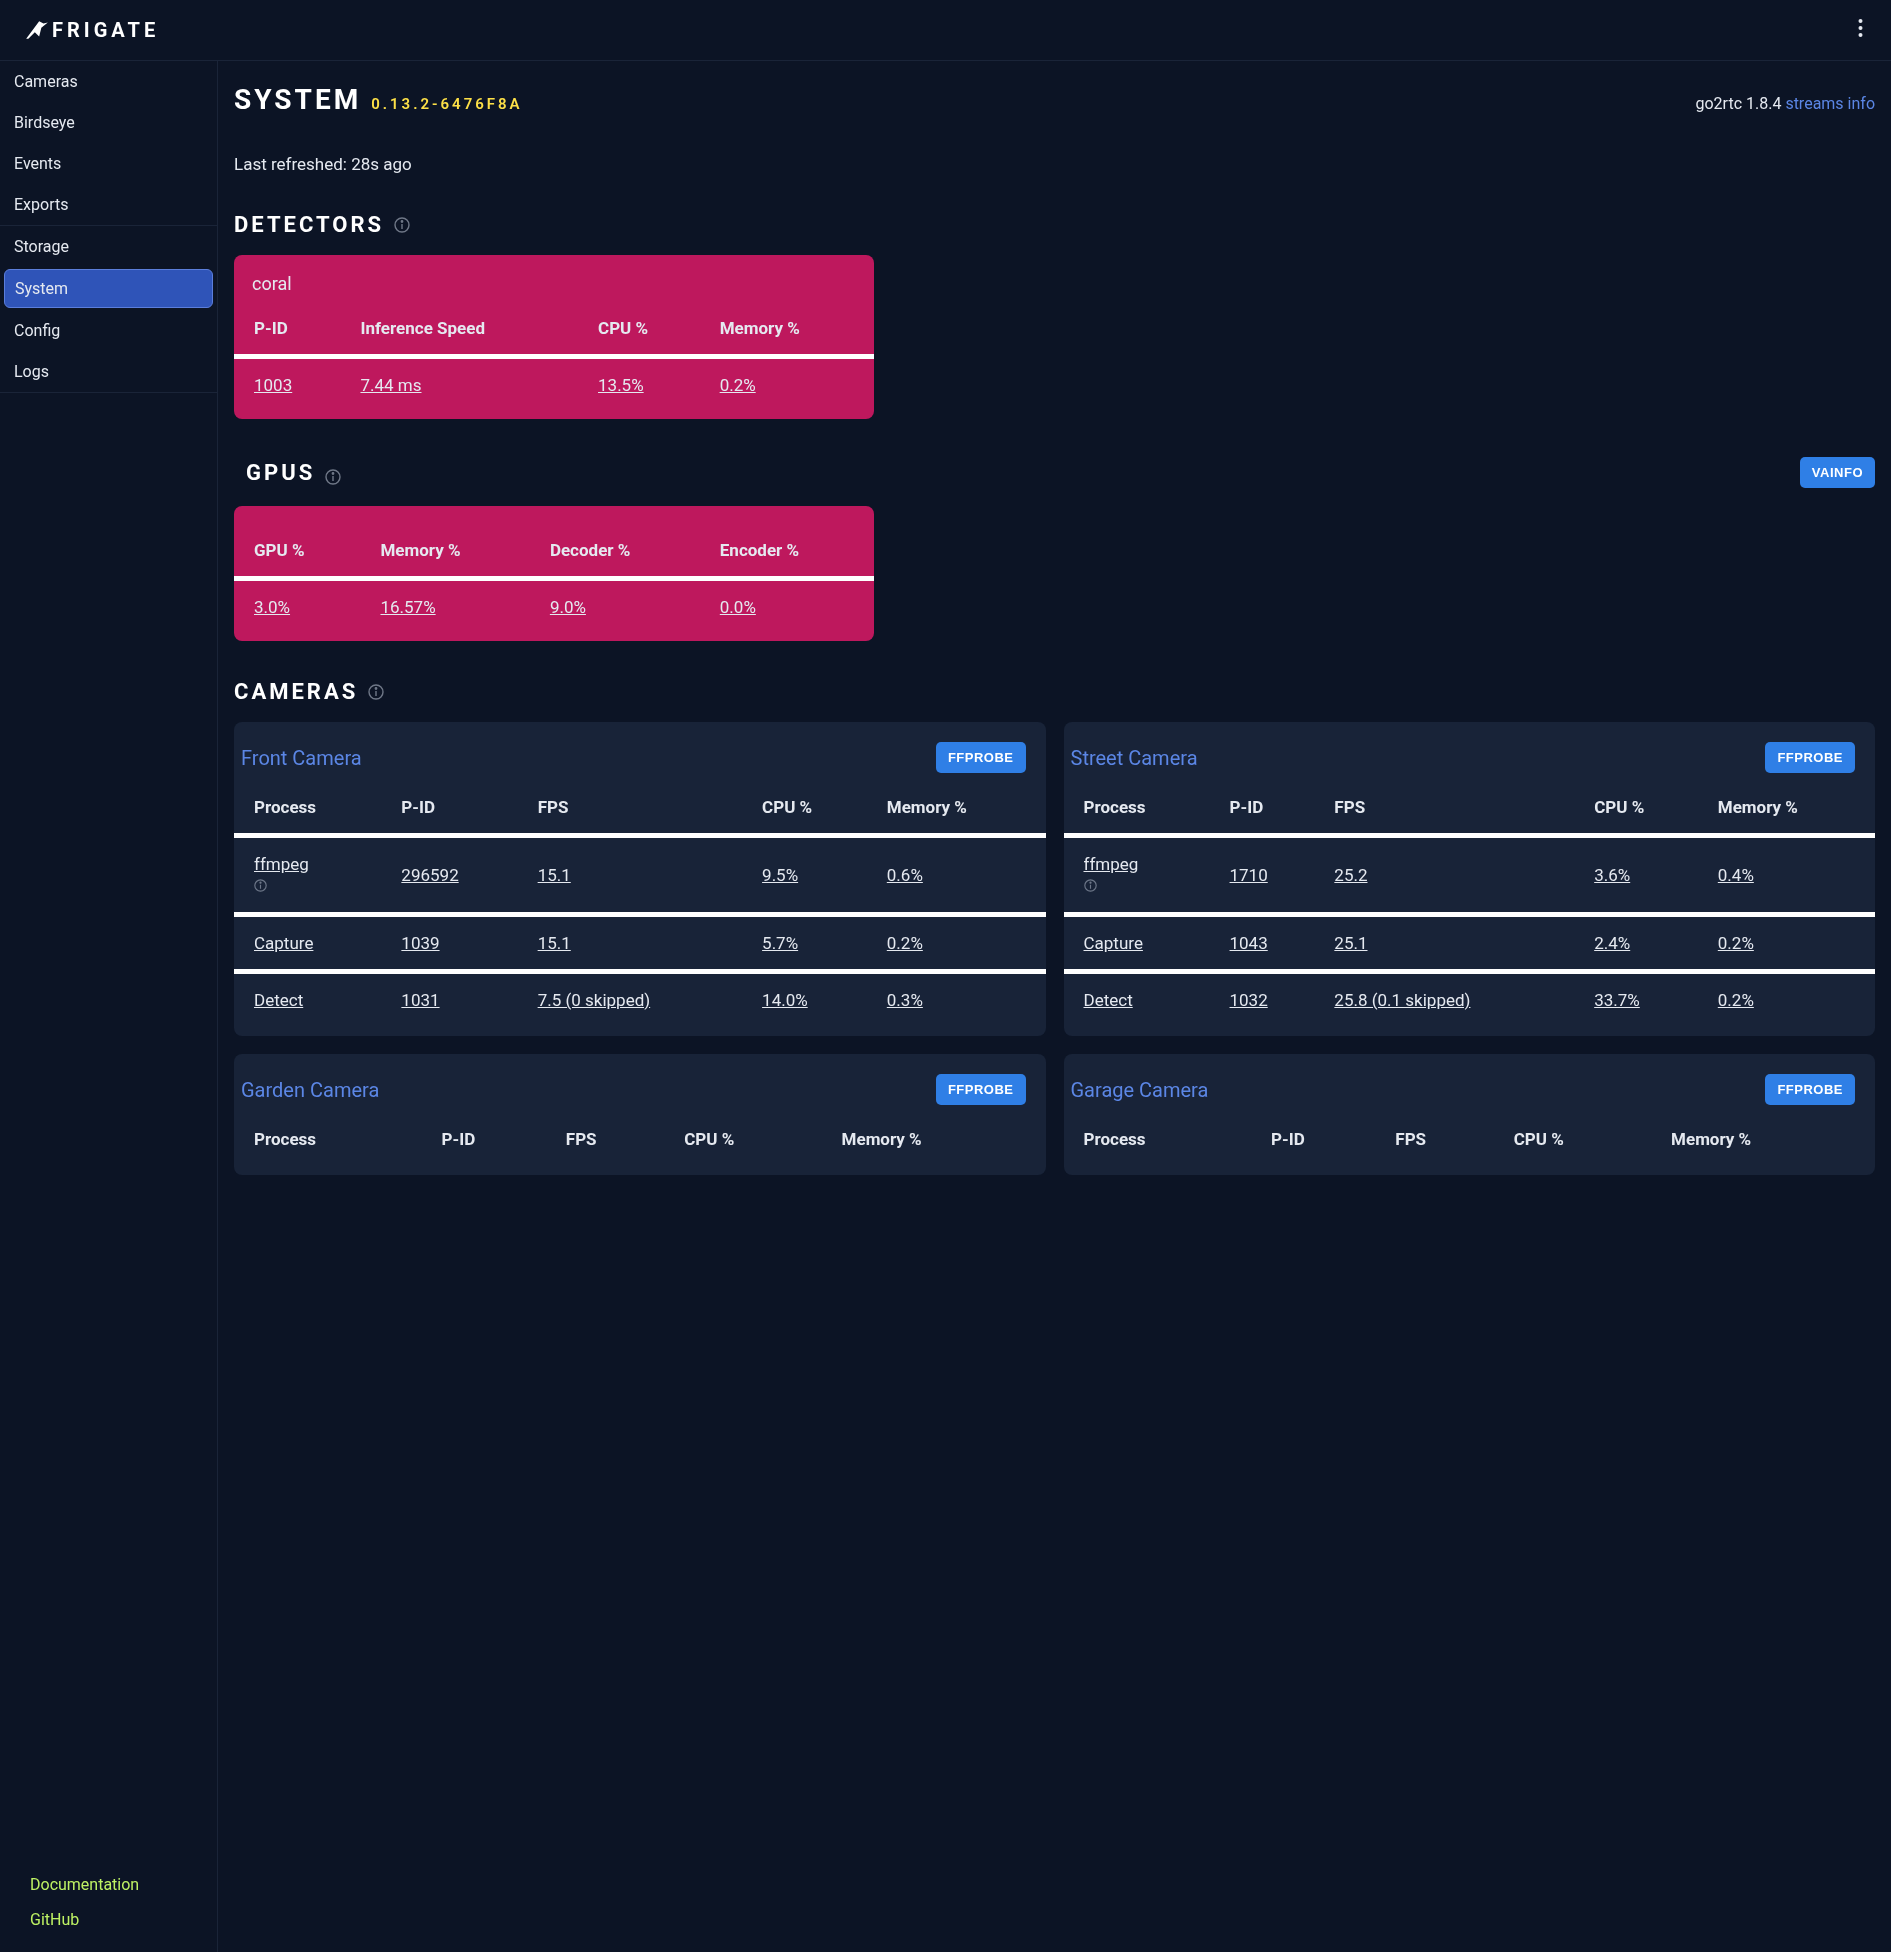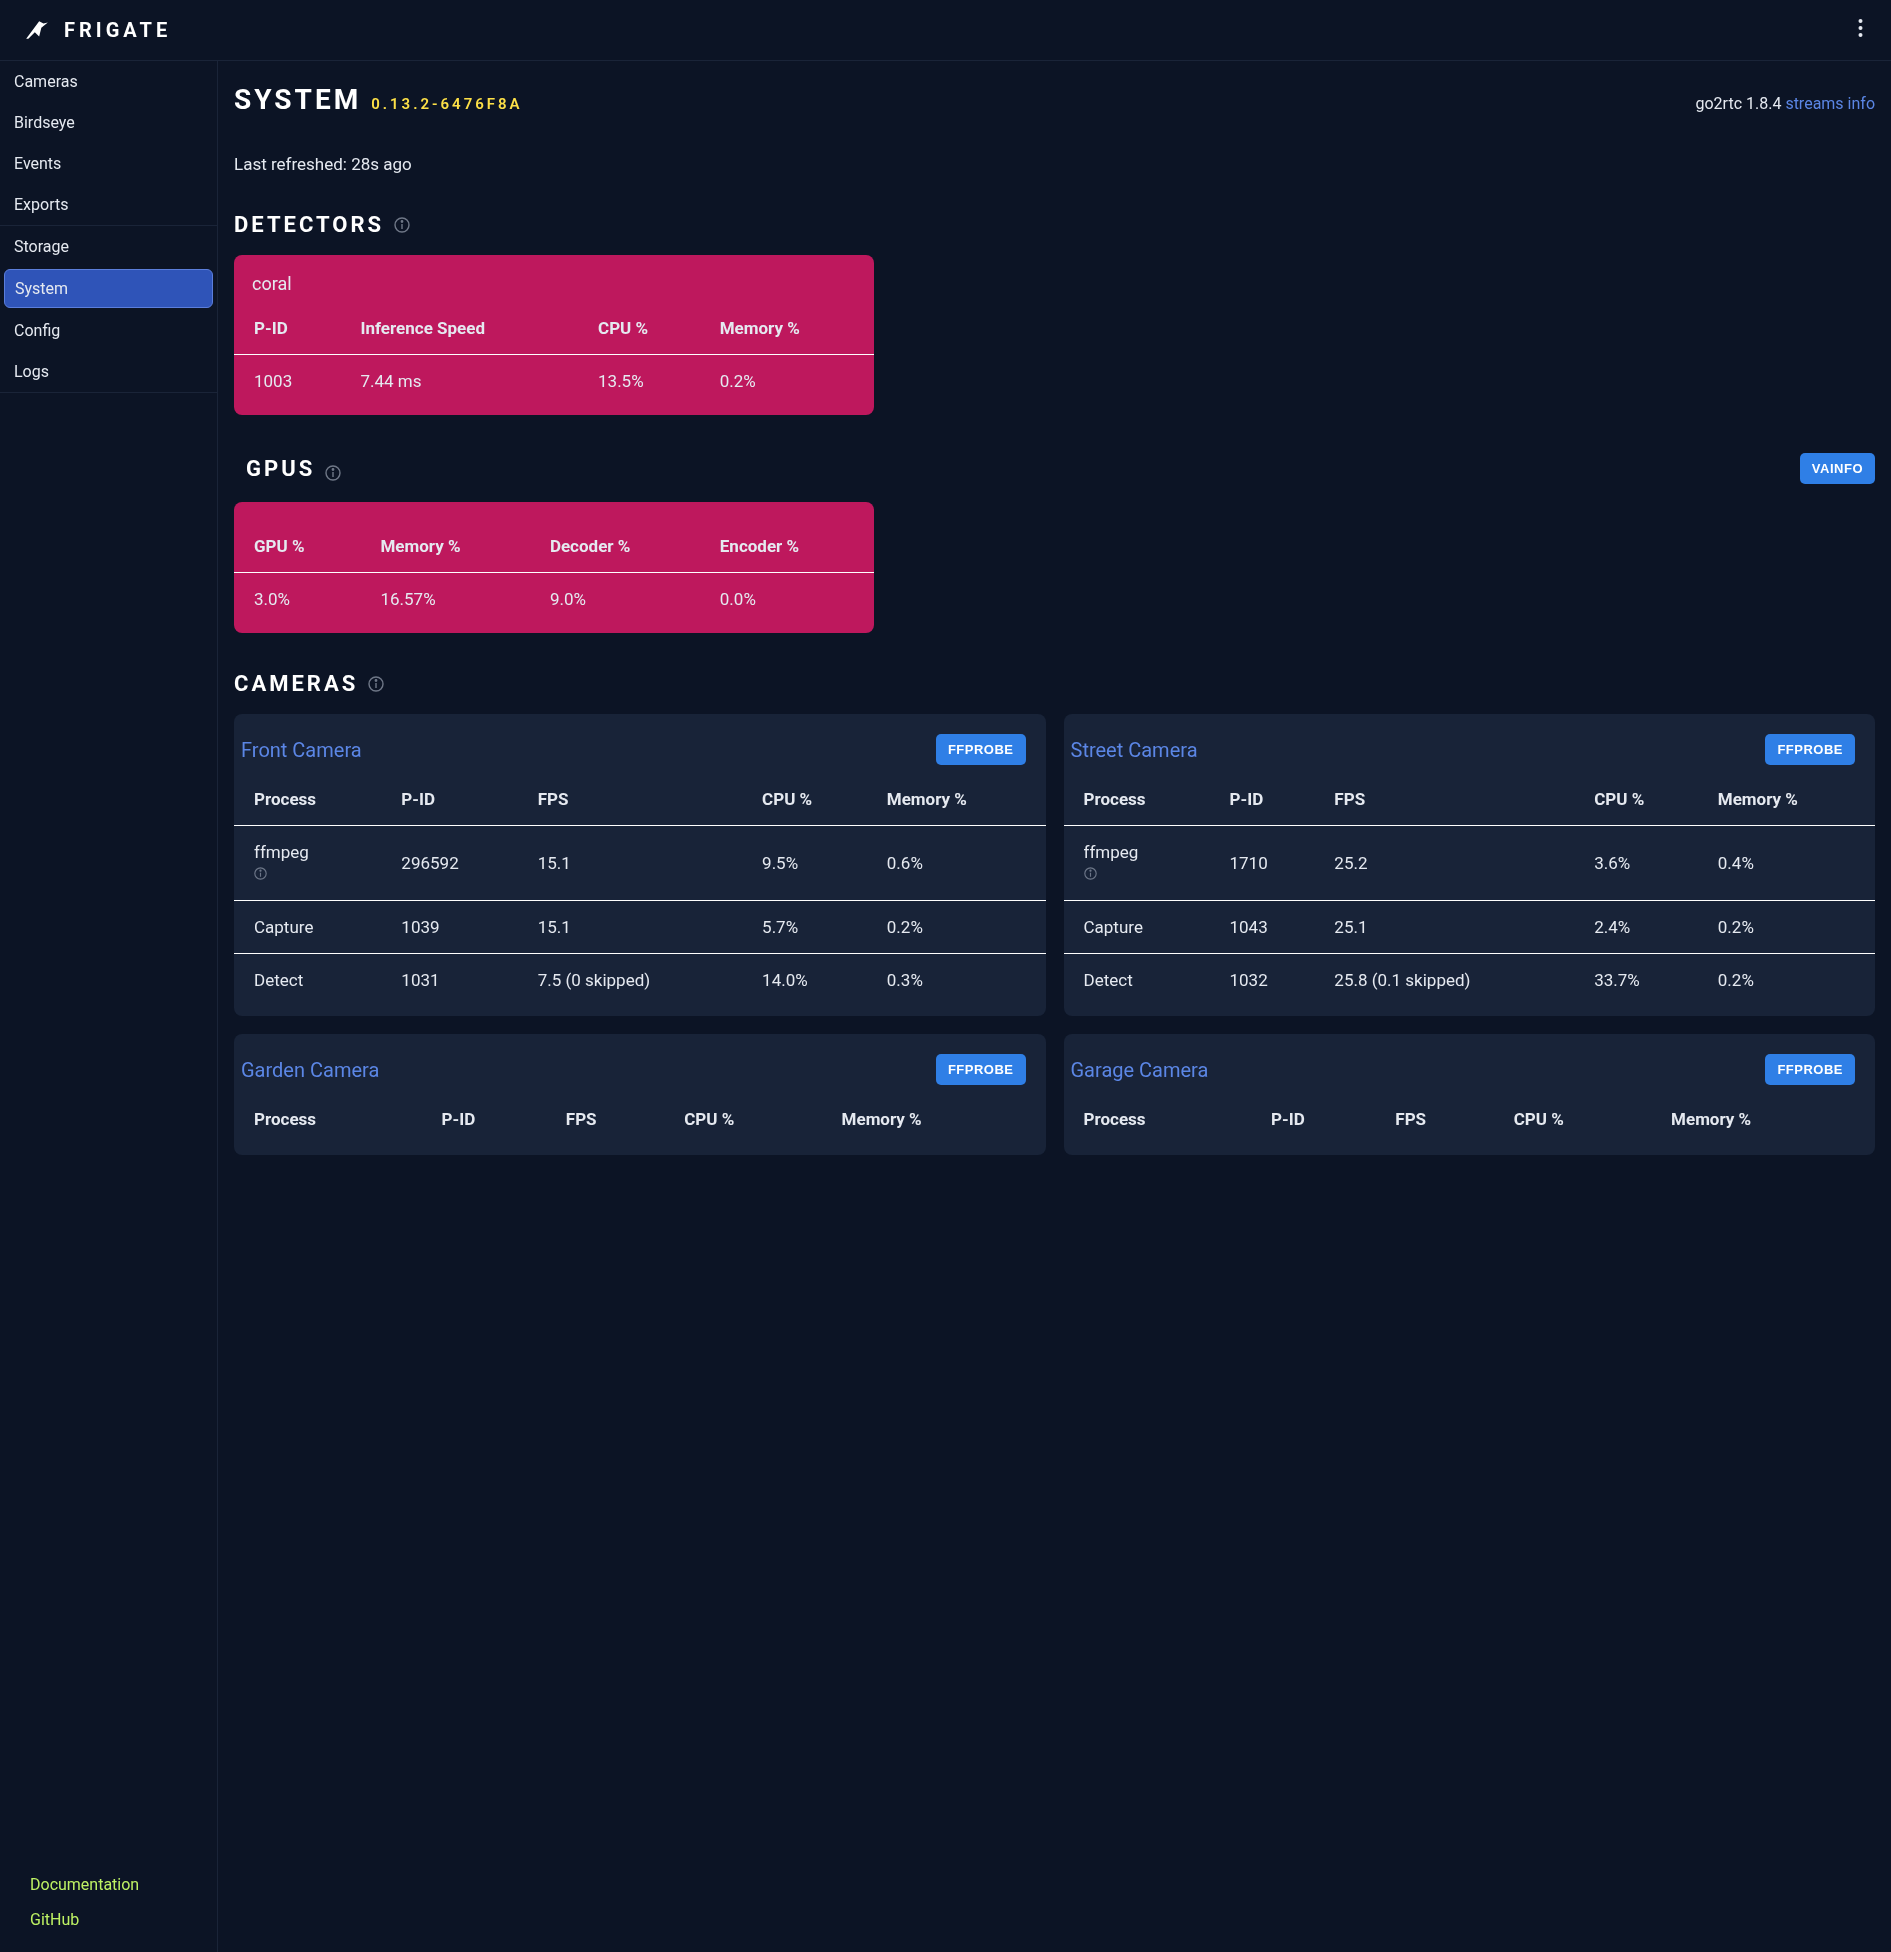--- a/index.html
+++ b/index.html
@@ -9,21 +9,21 @@
   font-family: -apple-system, BlinkMacSystemFont, "Segoe UI", Roboto, sans-serif;
   font-size: 16px;
 }
 .topbar {
   display: flex;
   align-items: center;
   justify-content: space-between;
   padding: 14px 24px;
   border-bottom: 1px solid #1a2438;
 }
-.logo-wrap { display: flex; align-items: center; gap: 14px; }
+.logo-wrap { display: flex; align-items: center; gap: 2px; }
 .logo-icon { width: 26px; height: 26px; }
 .logo-text { font-weight: 700; letter-spacing: 4px; font-size: 20px; color: #fff; }
 .more-icon { cursor: pointer; color: #e5e9f0; padding: 4px; }
 .layout { display: flex; min-height: calc(100vh - 56px); }
 .sidebar {
   width: 218px;
   border-right: 1px solid #1a2438;
   display: flex;
   flex-direction: column;
 }
@@ -64,21 +64,21 @@
 .card {
   background: #be185d;
   border-radius: 8px;
   padding: 18px 0 8px 0;
   margin-top: 18px;
 }
 .card-title { font-size: 18px; padding: 0 18px 8px 18px; }
 table { width: 100%; border-collapse: collapse; }
 th, td { text-align: left; padding: 16px 14px; font-size: 17px; }
 th { font-weight: 700; }
-.divider td, .divider th { border-top: 1px solid #ffffff; }
+.divider td, .divider th { border-top: 5px solid #ffffff; text-decoration: underline; }
 thead tr th:first-child, tbody tr td:first-child { padding-left: 20px; }
 .gpus-row { display: flex; justify-content: space-between; align-items: center; margin-top: 38px; }
 .btn {
   background: #2f7fe6;
   color: #fff;
   font-weight: 700;
   font-size: 13px;
   padding: 8px 12px;
   border: none;
   border-radius: 5px;

